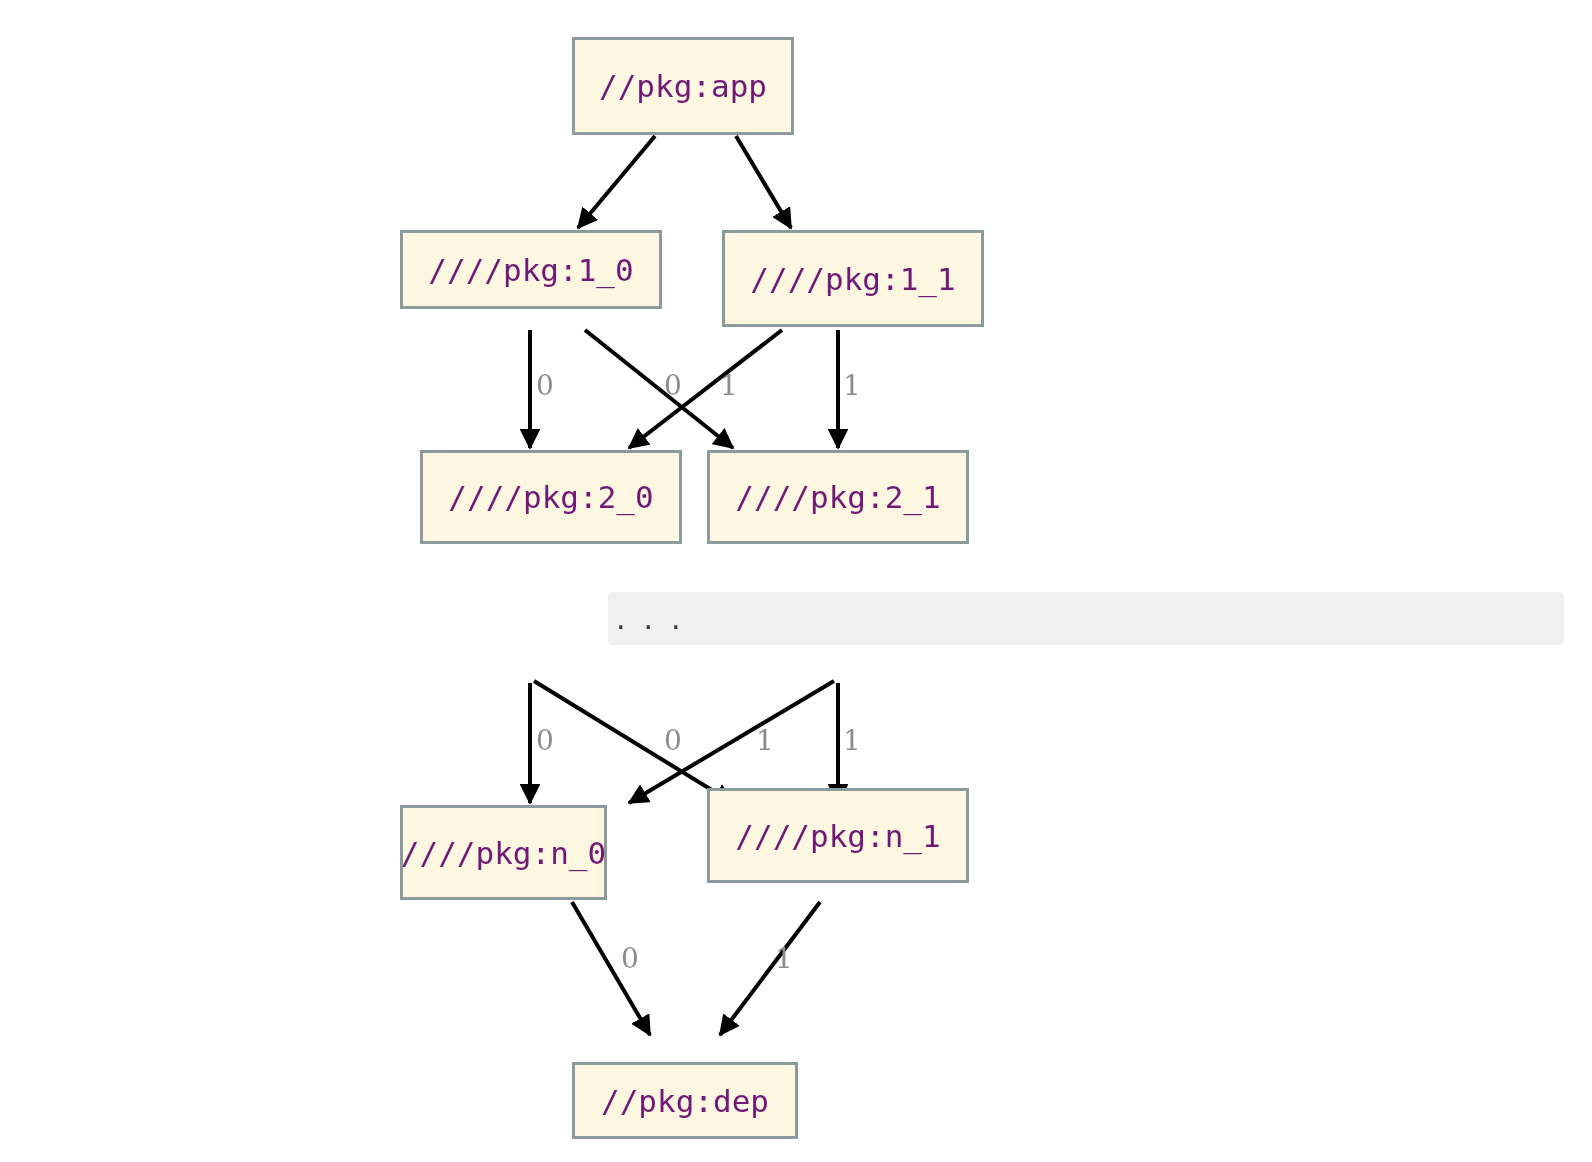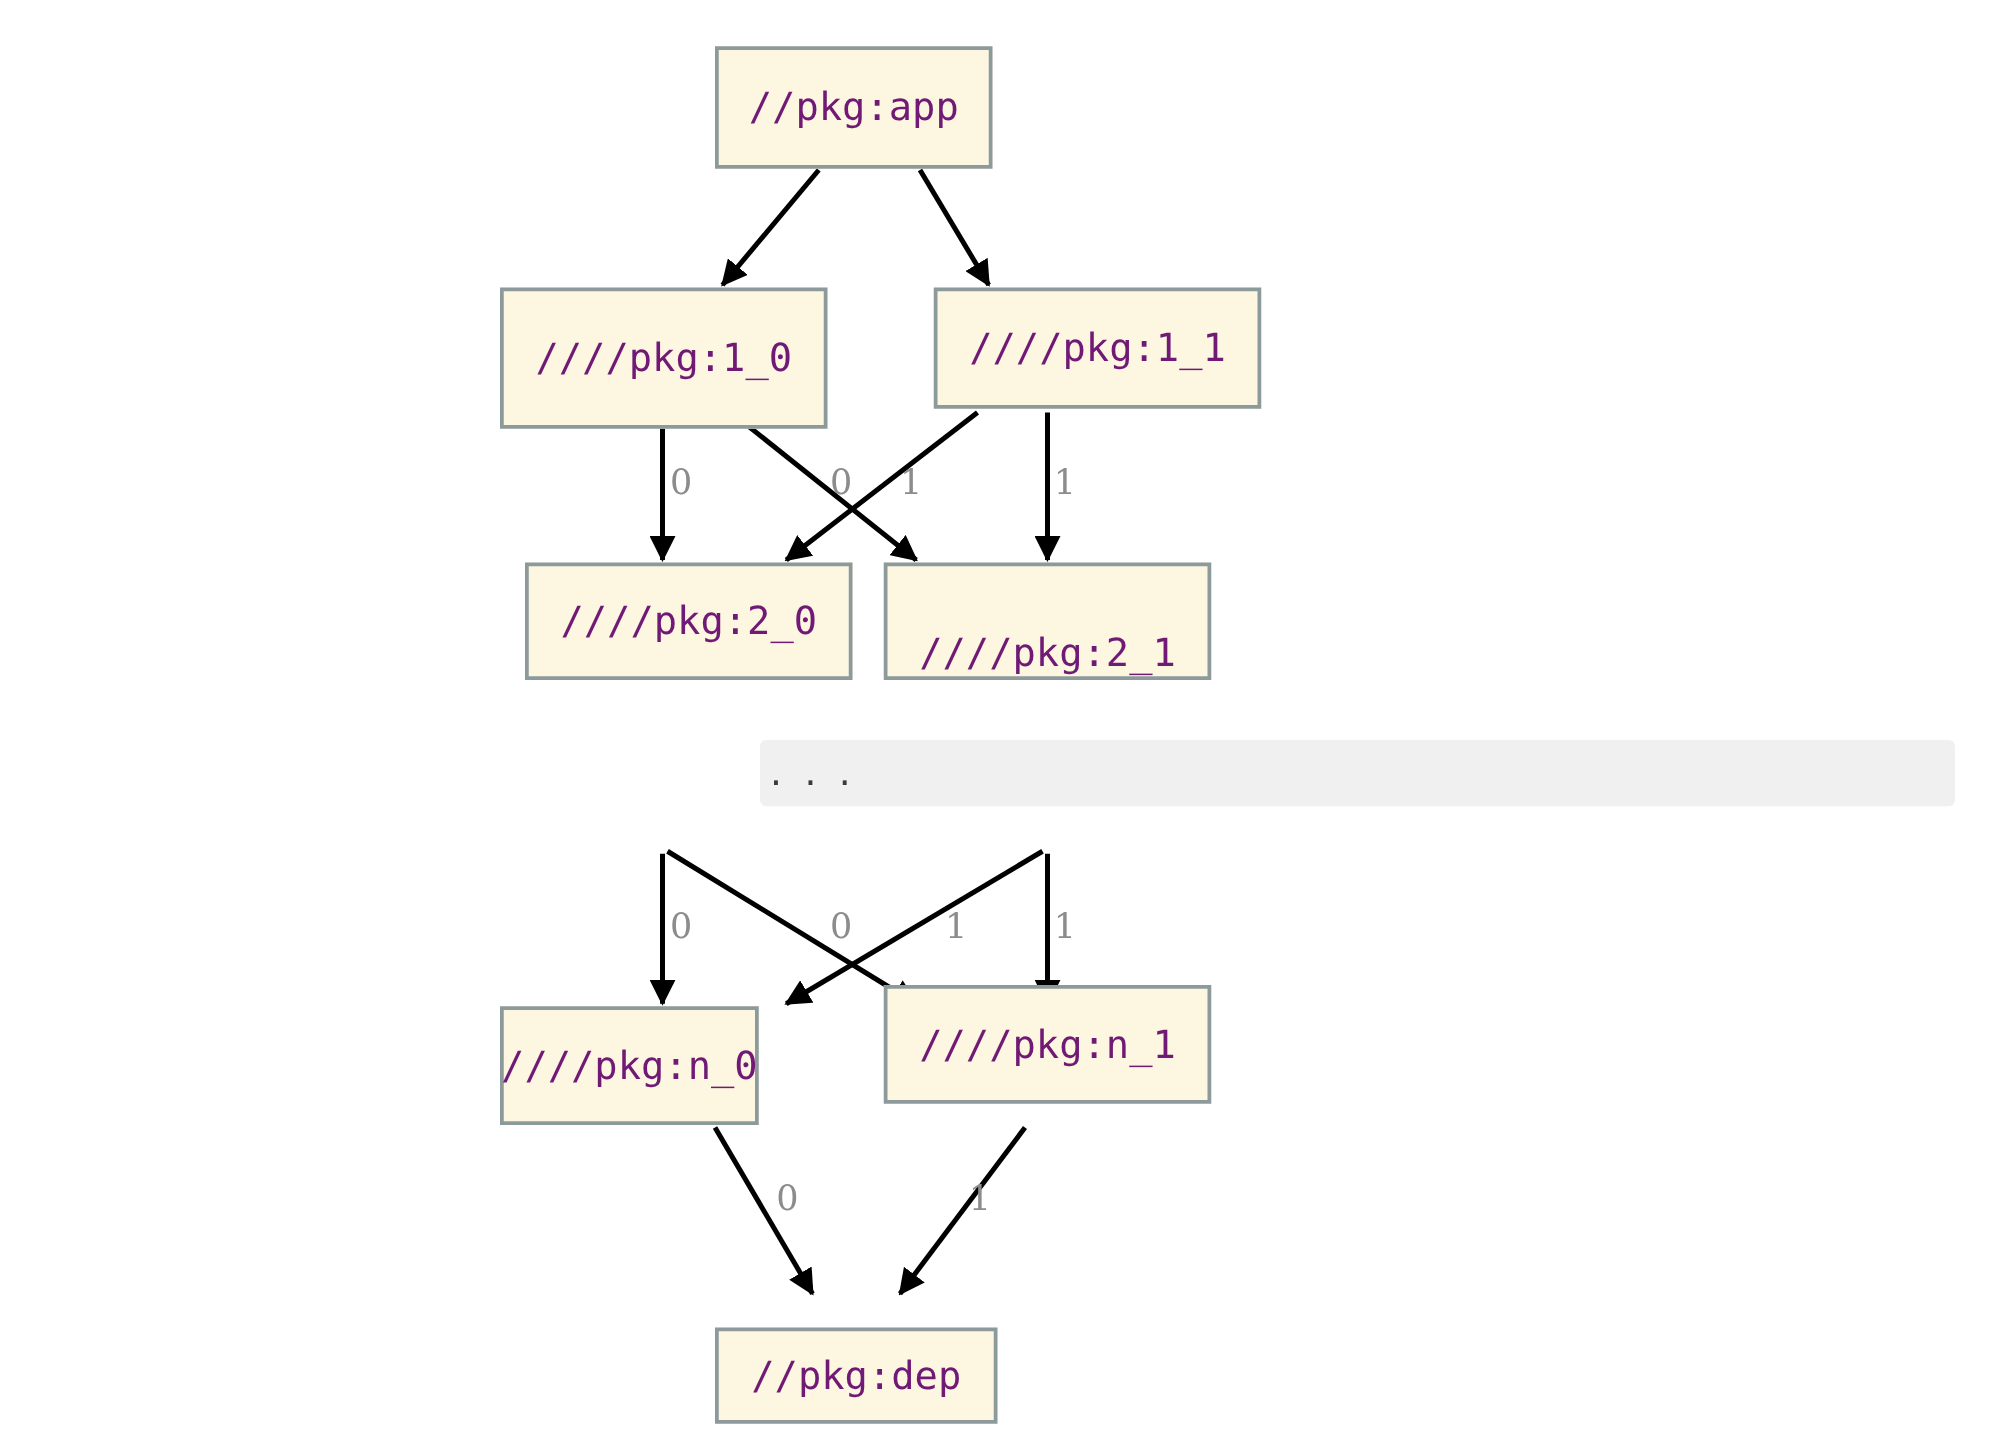--- a/index.html
+++ b/index.html
@@ -89,30 +89,30 @@
         <line x1="838" y1="683" x2="838" y2="803" stroke="#000000" stroke-width="4" marker-end="url(#arrowhead)"></line>
         <line x1="572" y1="902" x2="650" y2="1035" stroke="#000000" stroke-width="4" marker-end="url(#arrowhead)"></line>
         <line x1="820" y1="902" x2="720" y2="1035" stroke="#000000" stroke-width="4" marker-end="url(#arrowhead)"></line>
       </g>
   </svg>
 
   <div id="nodes-layer">
       <div class="node-box" style="left: 572px; top: 37px; width: 222px; height: 98px; background: rgb(253, 246, 225); border-color: rgb(141, 154, 155);">
         <span class="node-label">//pkg:app</span>
       </div>
-      <div class="node-box" style="left: 400px; top: 230px; width: 262px; height: 113px; background: rgb(253, 246, 225); border-color: rgb(141, 154, 155);">
+      <div class="node-box" style="left: 400px; top: 230px; width: 262px; height: 79px; background: rgb(253, 246, 225); border-color: rgb(141, 154, 155);">
         <span class="node-label">////pkg:1_0</span>
       </div>
-      <div class="node-box" style="left: 747px; top: 230px; width: 262px; height: 97px; background: rgb(253, 246, 225); border-color: rgb(141, 154, 155);">
+      <div class="node-box" style="left: 722px; top: 230px; width: 262px; height: 97px; background: rgb(253, 246, 225); border-color: rgb(141, 154, 155);">
         <span class="node-label">////pkg:1_1</span>
       </div>
       <div class="node-box" style="left: 420px; top: 450px; width: 262px; height: 94px; background: rgb(253, 246, 225); border-color: rgb(141, 154, 155);">
         <span class="node-label">////pkg:2_0</span>
       </div>
-      <div class="node-box" style="left: 707px; top: 450px; width: 262px; height: 94px; background: rgb(253, 246, 225); border-color: rgb(141, 154, 155); align-items: flex-end;">
+      <div class="node-box" style="left: 707px; top: 450px; width: 262px; height: 94px; background: rgb(253, 246, 225); border-color: rgb(141, 154, 155);">
         <span class="node-label">////pkg:2_1</span>
       </div>
       <div class="node-box" style="left: 400px; top: 805px; width: 207px; height: 95px; background: rgb(253, 246, 225); border-color: rgb(141, 154, 155);">
         <span class="node-label">////pkg:n_0</span>
       </div>
       <div class="node-box" style="left: 707px; top: 788px; width: 262px; height: 95px; background: rgb(253, 246, 225); border-color: rgb(141, 154, 155);">
         <span class="node-label">////pkg:n_1</span>
       </div>
       <div class="node-box" style="left: 572px; top: 1062px; width: 226px; height: 77px; background: rgb(253, 246, 225); border-color: rgb(141, 154, 155);">
         <span class="node-label">//pkg:dep</span>

